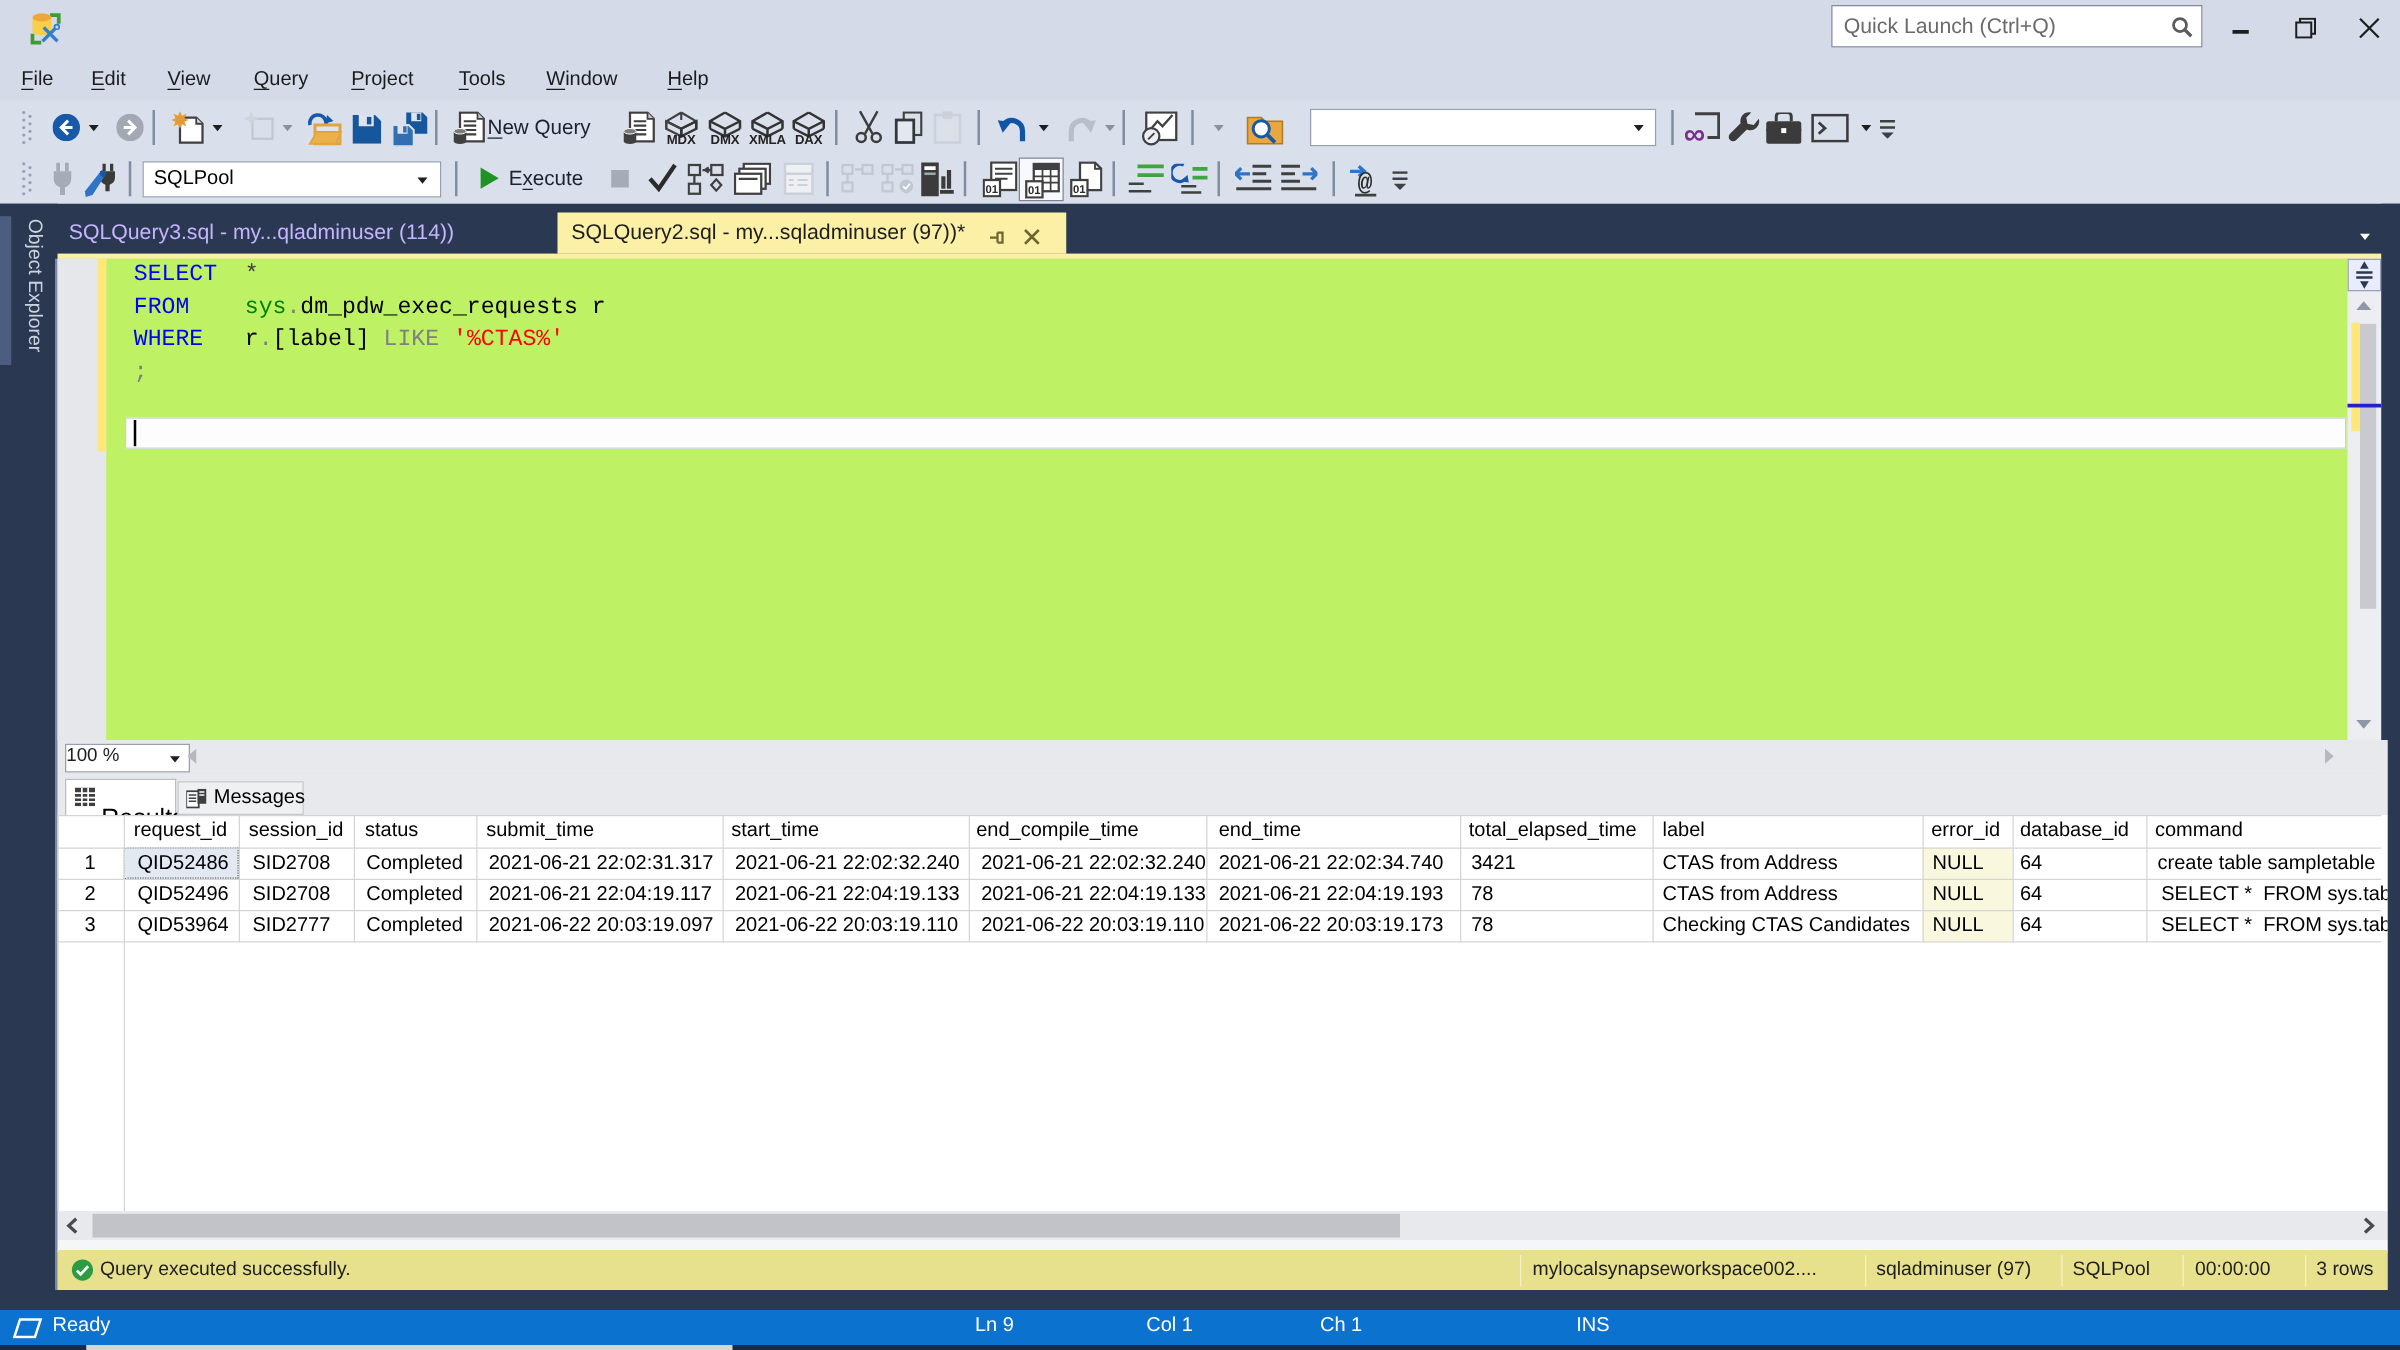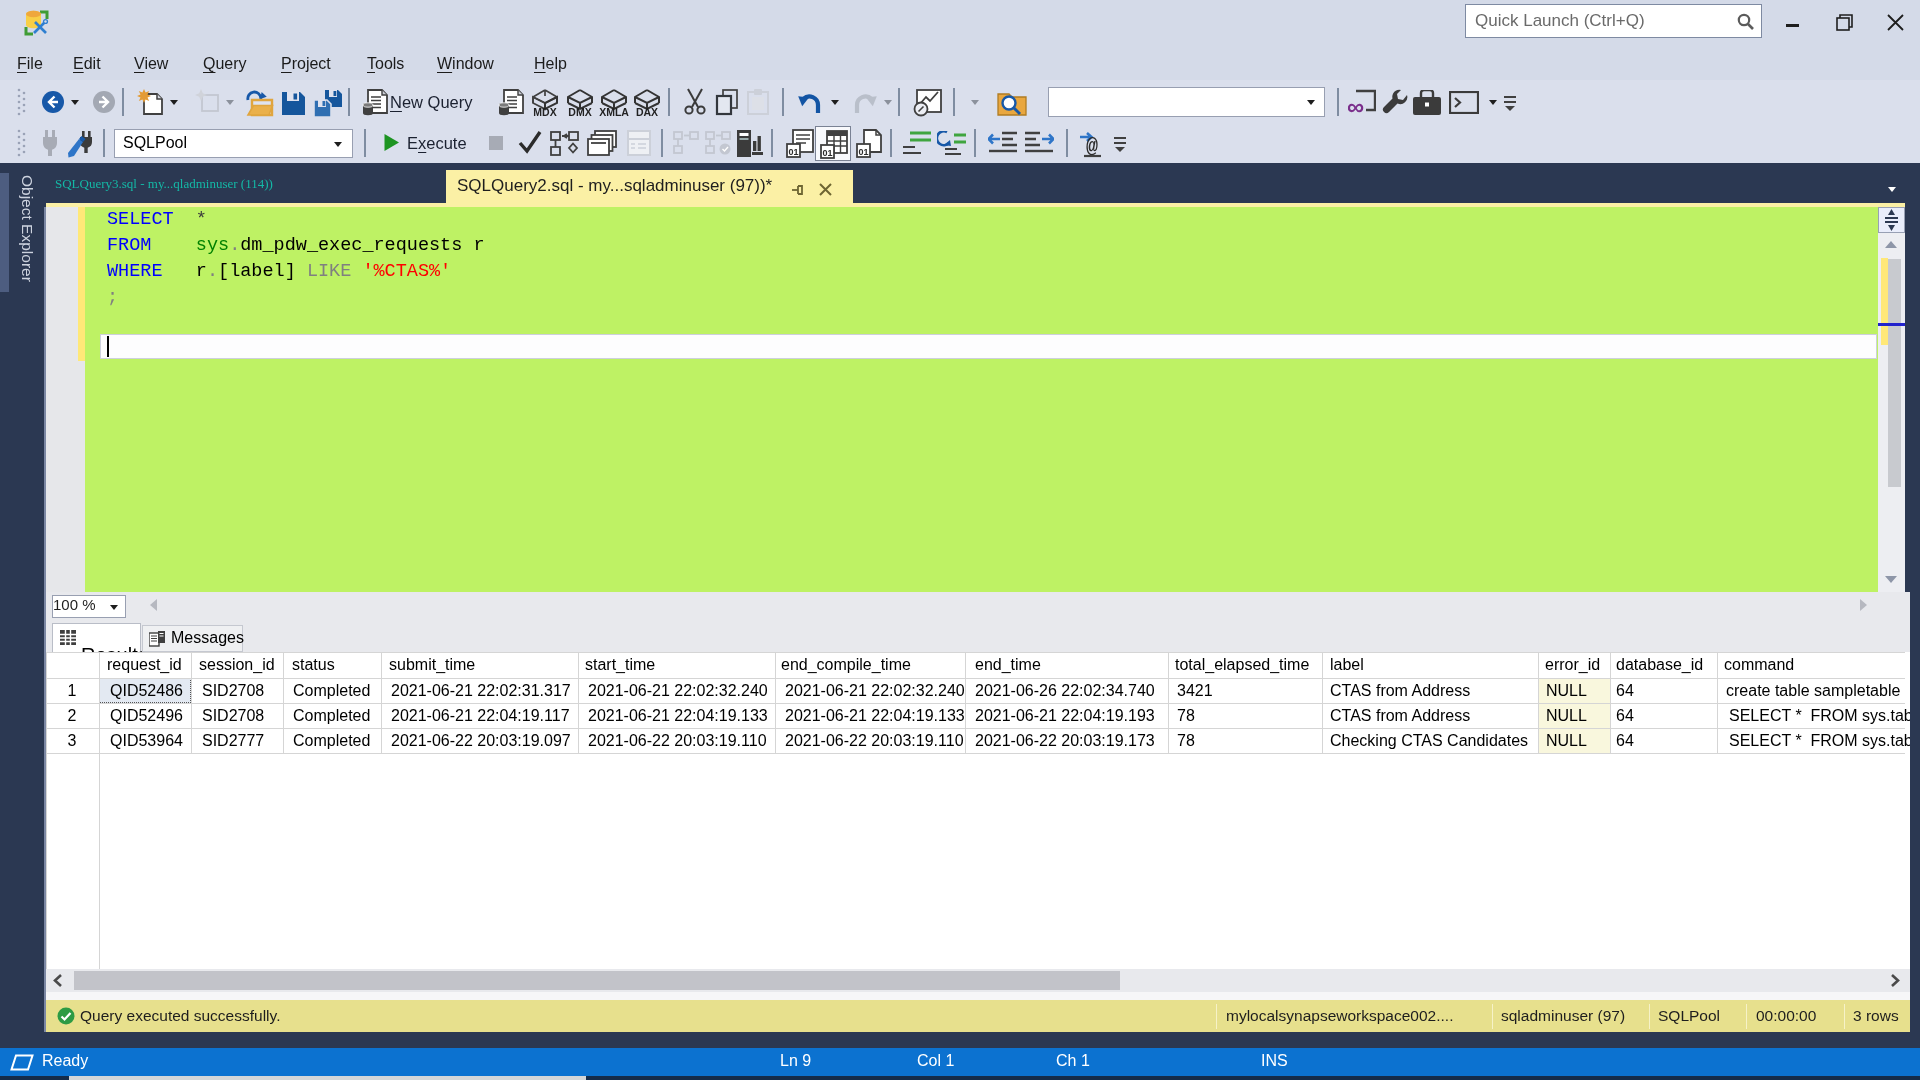--- a/index.html
+++ b/index.html
@@ -26,21 +26,21 @@
   #tb1 { left:0; top:0; width:1920px; height:163px; }
   #tb2 { left:0; top:0; width:1920px; height:163px; }
   .tsep { position:absolute; width:1.5px; background:#7f8da1; }
   .combo { position:absolute; background:#fff; border:1px solid #989fb1; }
   .caret { position:absolute; width:0; height:0; border-left:4px solid transparent; border-right:4px solid transparent; border-top:5px solid #1e1e1e; }
   .caretg { border-top-color:#8b919c; }
 
   
   #tabstrip { left:0; top:163px; width:1920px; height:40px; background:#2b3852; }
   #tabyellow { left:46px; top:203px; width:1859px; height:4px; background:#fbf0a5; }
-  #tab1text { position:absolute; left:55px; top:13px; color:#14b8a6; font-size:13px;font-family:Liberation Serif, serif; }
+  #tab1text { position:absolute; left:55px; top:13px; color:#c4b5fd; font-size:17px; }
   #tab2 { position:absolute; left:446px; top:7px; width:407px; height:33px; background:#fbf0a5; color:#1e1e1e; }
   #tab2 span.lbl { position:absolute; left:11px; top:6px; font-size:17px; }
 
   
   #sidebar { left:0; top:163px; width:46px; height:874px; background:#2b3852; }
   #sidebar .accent { position:absolute; left:0; top:10px; width:9px; height:119px; background:#4d5d80; }
   #sidebar .vtext { position:absolute; left:10px; top:12px; width:26px; color:#ccd2de; font-size:15.5px; writing-mode:vertical-rl; white-space:nowrap; }
 
   
   #editorwrap { left:46px; top:207px; width:1859px; height:385px; background:#bef264; }
@@ -59,21 +59,21 @@
   #vsb .blueline { position:absolute; left:0; top:116px; width:27px; height:3px; background:#2222cc; }
   .sbarrow { position:absolute; width:0; height:0; }
 
   
   #rightborder { left:1905px; top:163px; width:15px; height:429px; background:#2b3852; }
   #rightborder2 { left:1910px; top:592px; width:10px; height:445px; background:#2b3852; }
   #rightgap { left:1905px; top:592px; width:5px; height:445px; background:#eceef2; }
 
   
   #edscroll { left:46px; top:592px; width:1864px; height:27px; background:#e8e9ed; }
-  #zoombox { position:absolute; left:6px; top:3px; width:74px; height:23px; background:#fff; border:1px solid #989fb1; font-size:15px; color:#1e1e1e; }
+  #zoombox { position:absolute; left:6px; top:3px; width:100px; height:23px; background:#fff; border:1px solid #989fb1; font-size:15px; color:#1e1e1e; }
 
   
   #restabs { left:46px; top:619px; width:1864px; height:33px; background:#e8e9ed; }
   #tabResults { position:absolute; left:6px; top:4px; width:89px; height:29px; background:#fff; border:1px solid #b9bdc7; border-bottom:none; }
   #tabMessages { position:absolute; left:96px; top:6px; width:101px; height:27px; background:#eff0f2; border:1px solid #c5c8d0; }
 
   
   #grid { left:46px; top:652px; width:1864px; height:317px; background:#fff; font-size:16px; color:#000; }
   .gl { position:absolute; background:#d5d5d5; }
   .hcell { position:absolute; top:0; height:26px; padding-top:4px; }
@@ -612,21 +612,21 @@
   <span class="hcell" style="left:1570px">database_id</span>
   <span class="hcell" style="left:1678px">command</span>
 
   <span class="cell" style="left:0;top:30px;width:52px;text-align:center">1</span>
   <span class="cell" style="left:64px;top:30px">QID52486</span>
   <span class="cell" style="left:156px;top:30px">SID2708</span>
   <span class="cell" style="left:247px;top:30px">Completed</span>
   <span class="cell" style="left:345px;top:30px">2021-06-21 22:02:31.317</span>
   <span class="cell" style="left:542px;top:30px">2021-06-21 22:02:32.240</span>
   <span class="cell" style="left:739px;top:30px">2021-06-21 22:02:32.240</span>
-  <span class="cell" style="left:929px;top:30px">2021-06-26 22:02:34.740</span>
+  <span class="cell" style="left:929px;top:30px">2021-06-21 22:02:34.740</span>
   <span class="cell" style="left:1131px;top:30px">3421</span>
   <span class="cell" style="left:1284px;top:30px">CTAS from Address</span>
   <span class="cell" style="left:1500px;top:30px">NULL</span>
   <span class="cell" style="left:1570px;top:30px">64</span>
   <span class="cell" style="left:1680px;top:30px">create table sampletable</span>
 
   <span class="cell" style="left:0;top:55px;width:52px;text-align:center">2</span>
   <span class="cell" style="left:64px;top:55px">QID52496</span>
   <span class="cell" style="left:156px;top:55px">SID2708</span>
   <span class="cell" style="left:247px;top:55px">Completed</span>

